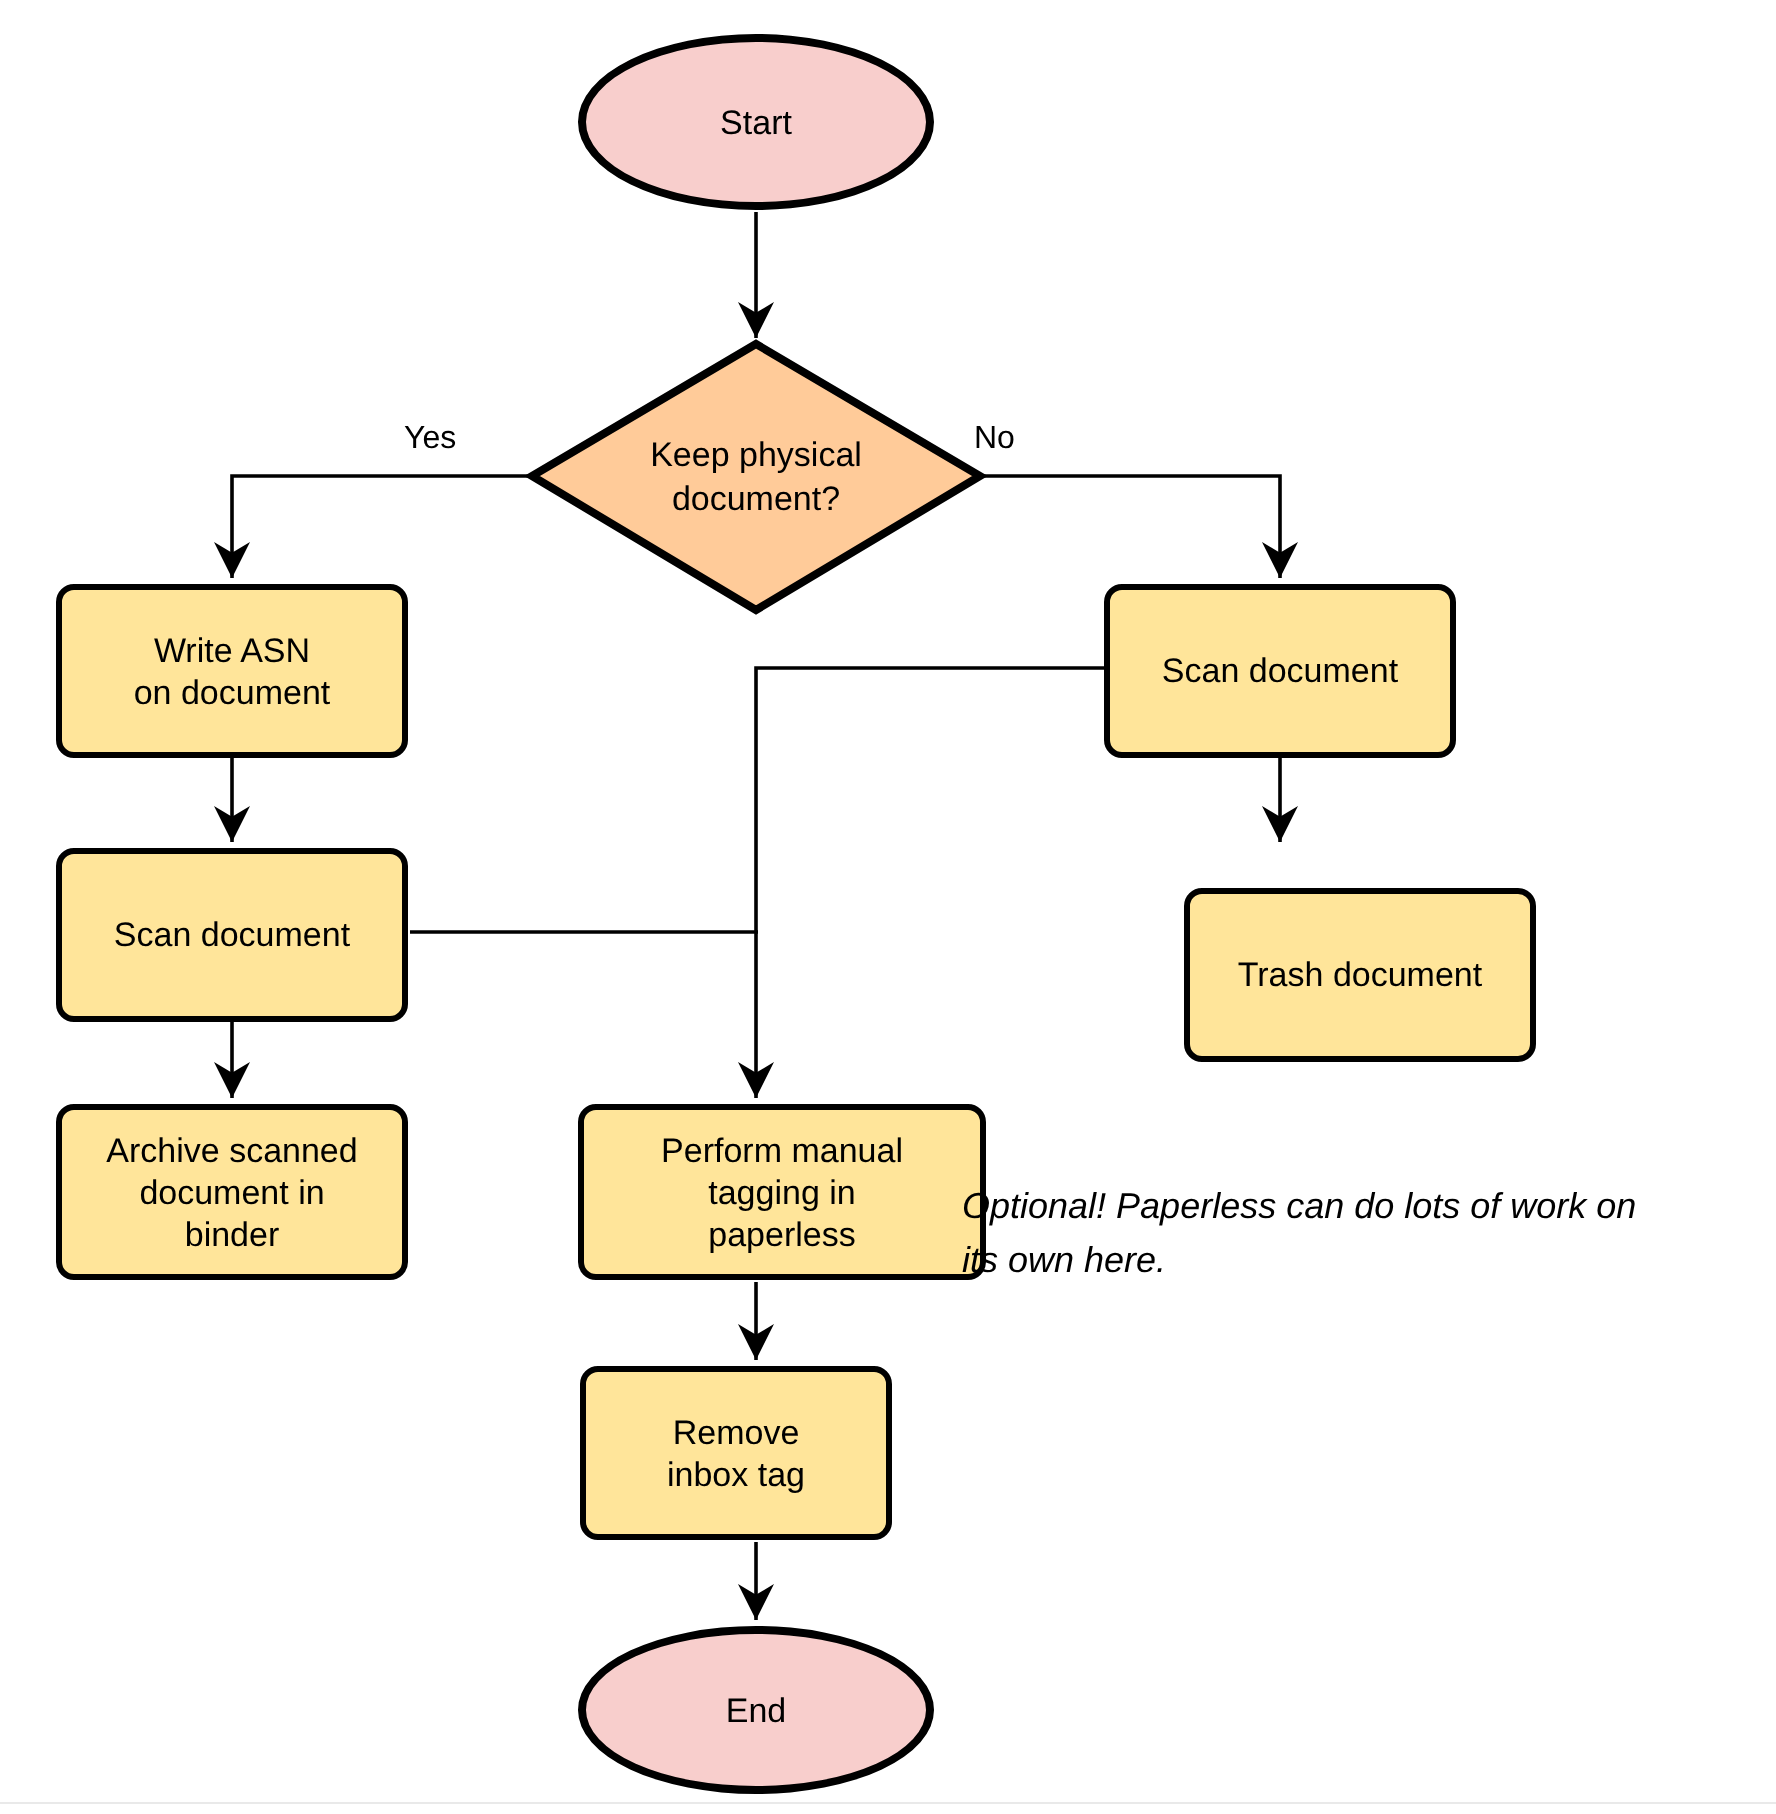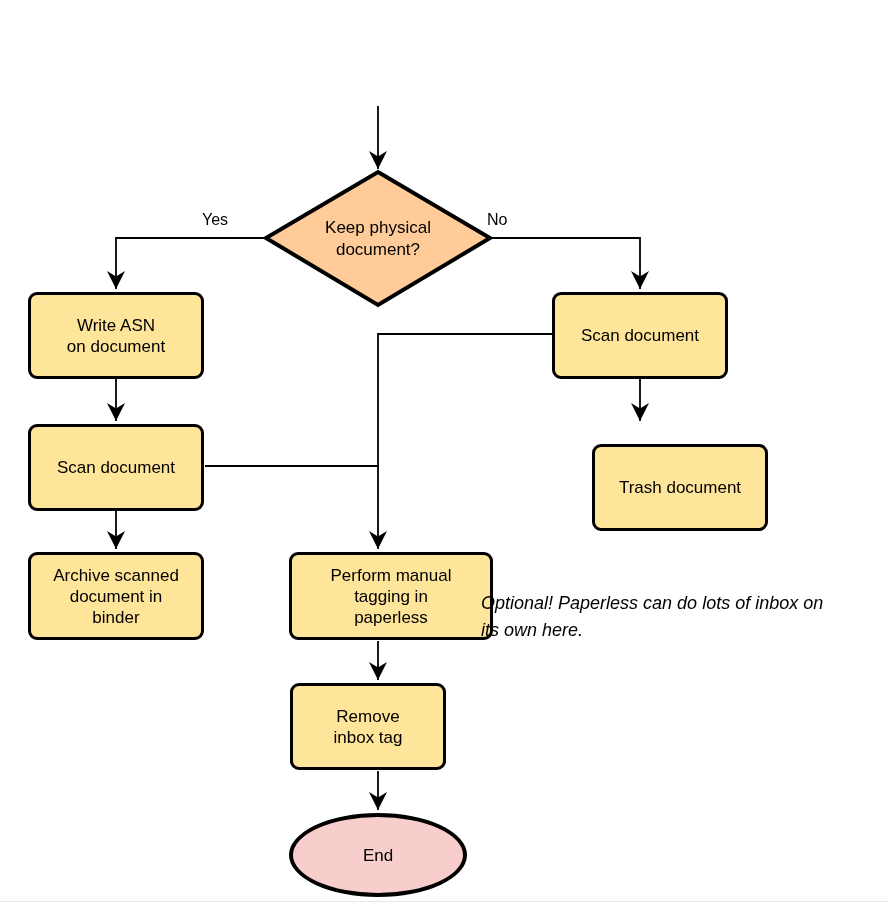--- a/index.html
+++ b/index.html
@@ -111,20 +111,21 @@
     <polyline class="edge" points="490,238 640,238 640,289" marker-end="url(#arrow)"></polyline>
     <polyline class="edge" points="116,379 116,421" marker-end="url(#arrow)"></polyline>
     <polyline class="edge" points="640,379 640,421" marker-end="url(#arrow)"></polyline>
     <polyline class="edge" points="205,466 379,466"></polyline>
     <polyline class="edge" points="552,334 378,334 378,549" marker-end="url(#arrow)"></polyline>
     <polyline class="edge" points="116,511 116,549" marker-end="url(#arrow)"></polyline>
     <polyline class="edge" points="378,641 378,680" marker-end="url(#arrow)"></polyline>
     <polyline class="edge" points="378,771 378,810" marker-end="url(#arrow)"></polyline>
   </svg>
 
+  <div class="node terminator" style="left:289px; top:17px; width:178px; height:88px;">Start</div>
 
   <div class="decision-label" style="left:283px; top:217px; width:190px;text-align:center;">Keep physical
 document?</div>
 
   <div class="node process" style="left:28px; top:292px; width:176px; height:87px;">Write ASN
 on document</div>
 
   <div class="node process" style="left:552px; top:292px; width:176px; height:87px;">Scan document</div>
 
   <div class="node process" style="left:28px; top:424px; width:176px; height:87px;">Scan document</div>
@@ -141,18 +142,18 @@
 
   <div class="node process" style="left:290px; top:683px; width:156px; height:87px;">Remove
 inbox tag</div>
 
   <div class="node terminator" style="left:289px; top:813px; width:178px; height:84px;">End</div>
 
   <div class="edge-label" style="left:199px; top:211px; width:52px;">Yes</div>
 
   <div class="edge-label" style="left:484px; top:211px; width:48px;">No</div>
 
-  <div class="annotation" style="left:481px; top:590px; width:400px;">Optional! Paperless can do lots of inbox on
+  <div class="annotation" style="left:481px; top:590px; width:400px;">Optional! Paperless can do lots of work on
 its own here.</div>
 
   <div class="page-bottom-rule"></div>
 
 </div>
 
 </body></html>

